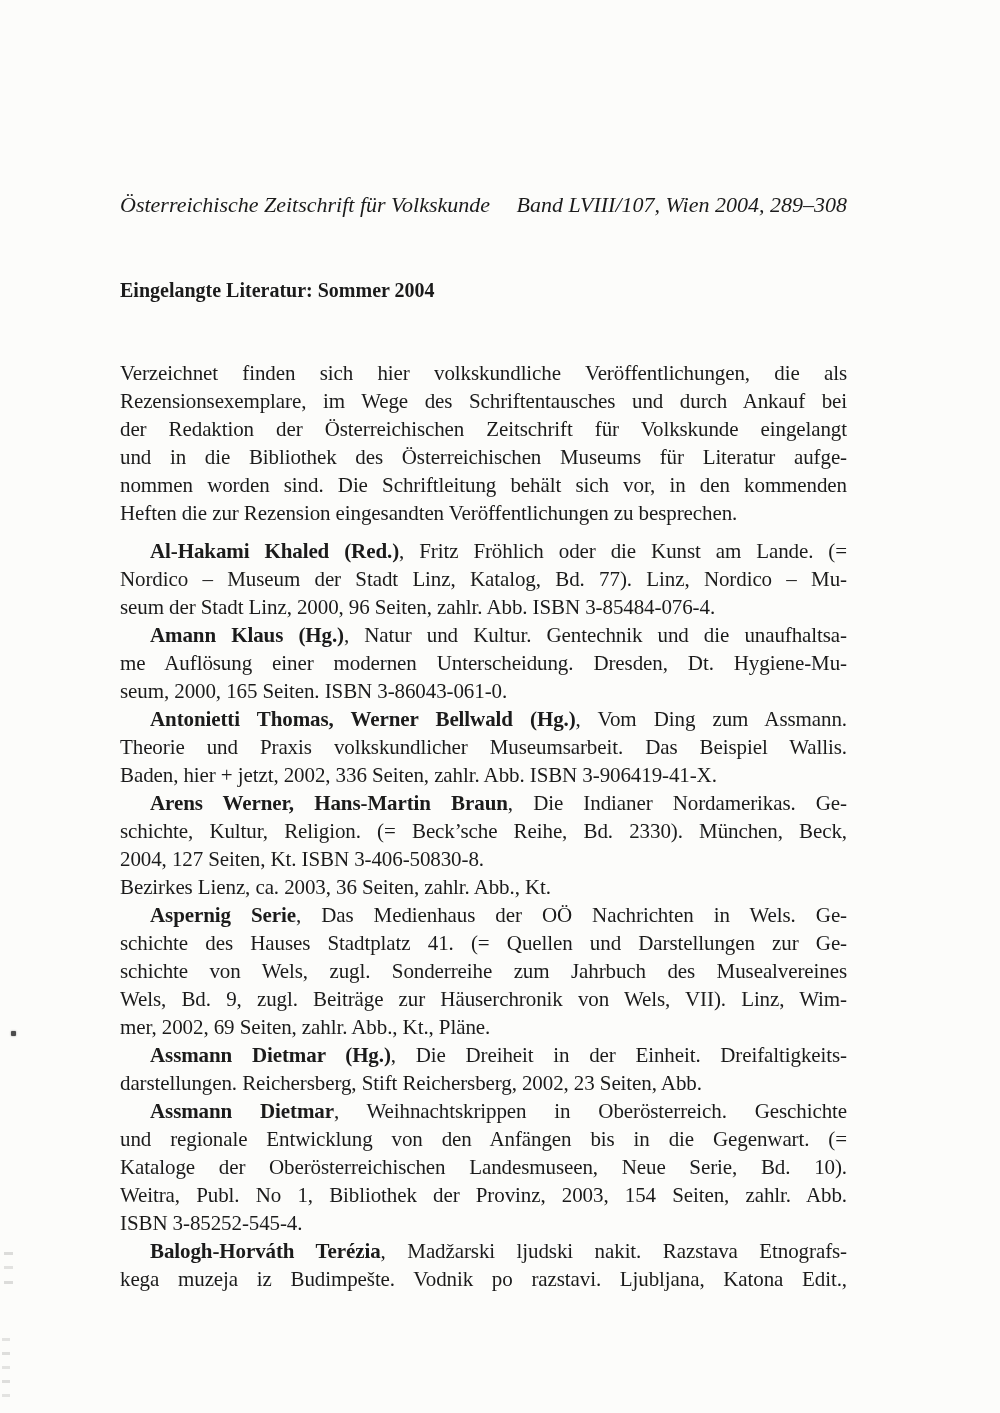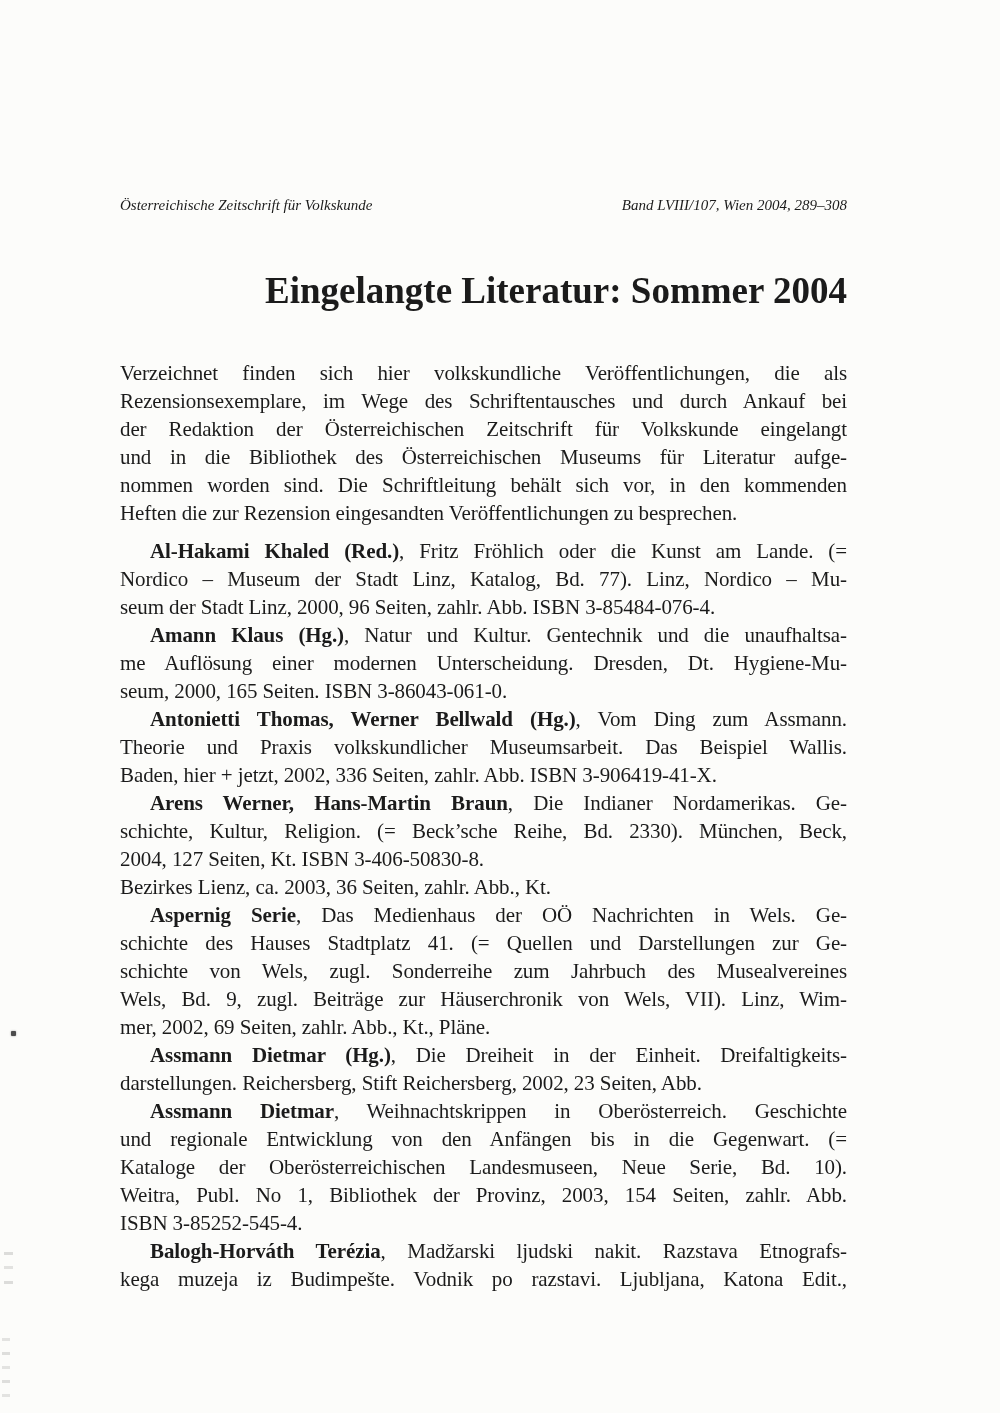--- a/index.html
+++ b/index.html
@@ -5,25 +5,25 @@
   html,body{margin:0;padding:0;}
   body{width:1000px;height:1413px;background:#f6f6f4;}
   .page{
     position:relative;width:1000px;height:1413px;overflow:hidden;
     background:#fcfcfa;
     font-family:"Liberation Serif",serif;color:#1b1b1b;
   }
   .content{position:absolute;left:120px;top:193px;width:727px;}
   .running-header{
     display:flex;justify-content:space-between;align-items:baseline;
-    font-style:italic;font-size:15px;line-height:24px;
+    font-style:italic;font-size:22px;line-height:24px;
   }
   .page-title{
-    margin:58px 0 0 0;text-align:right;
-    font-size:37px;line-height:31px;font-weight:bold;
+    margin:58px 0 0 0;text-align:left;
+    font-size:20px;line-height:31px;font-weight:bold;
   }
   p{margin:0;padding:0;}
   .intro{margin-top:53px;}
   .entries{padding-top:10px;}
   .ln{display:block;font-size:21px;line-height:28px;letter-spacing:-0.1px;white-space:normal;}
   .j{text-align:justify;text-align-last:justify;}
   .ind{text-indent:30px;}
   b{font-weight:bold;}
   
   .artifact{position:absolute;pointer-events:none;}

